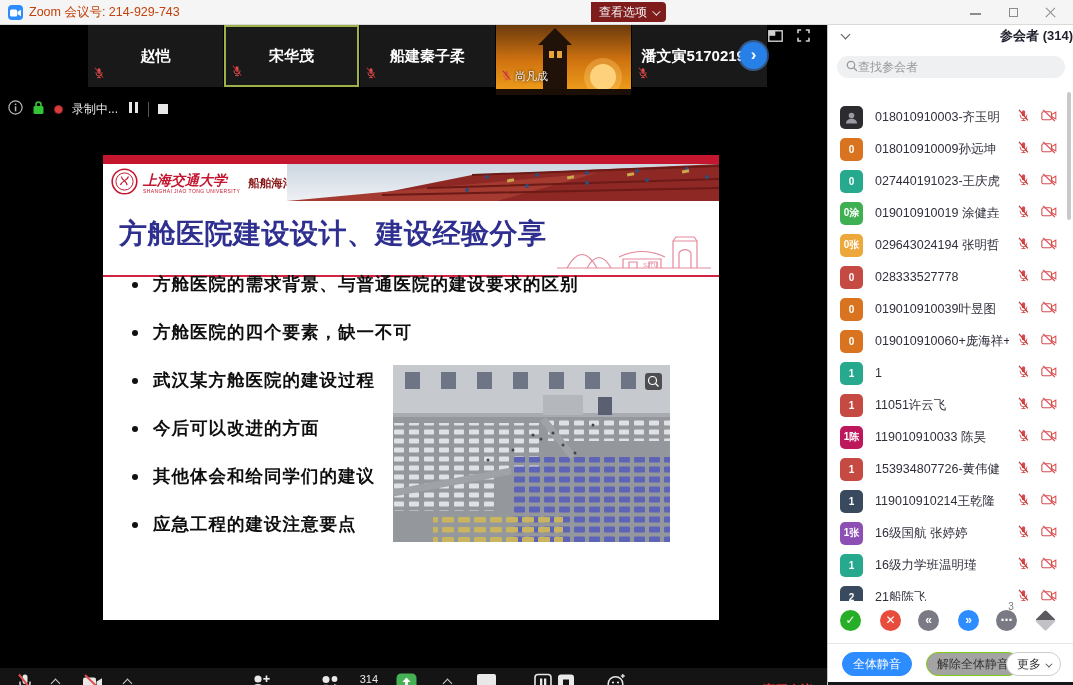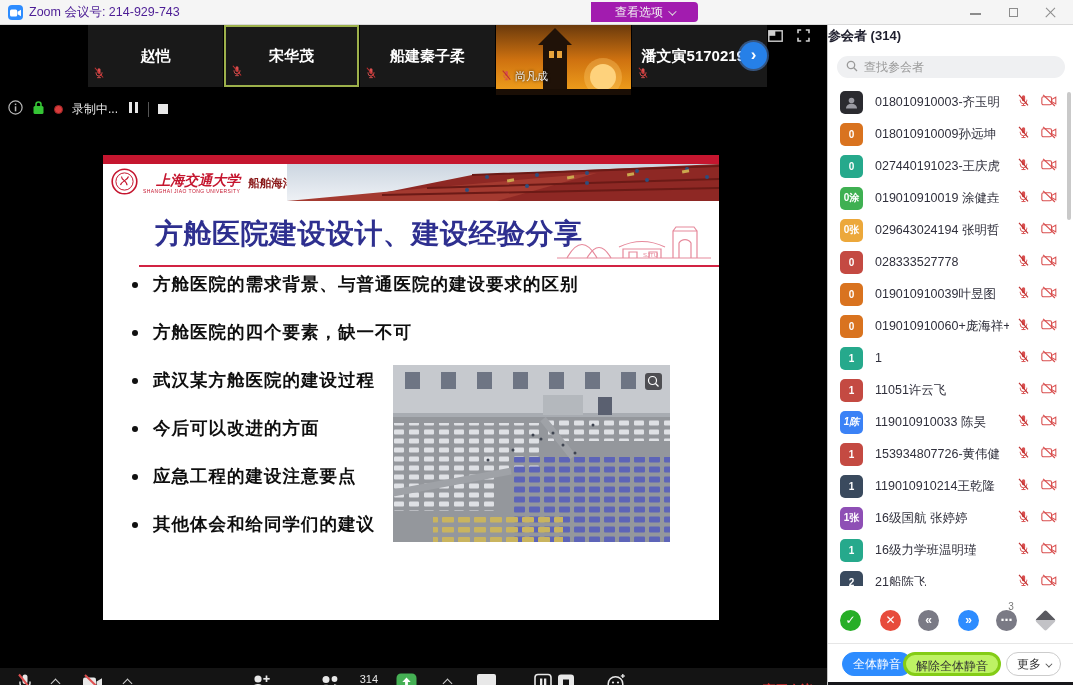--- a/index.html
+++ b/index.html
@@ -3,23 +3,23 @@
 <meta charset="utf-8">
 <style>
   * { box-sizing: border-box; margin: 0; padding: 0; }
   html,body { width:1073px; height:685px; }
   body { position:relative; background:#000; font-family:"Liberation Sans","DejaVu Sans",sans-serif; overflow:hidden; }
 
   
   .titlebar { position:absolute; left:0; top:0; width:1073px; height:25px; background:#f5f5f5; border-bottom:1px solid #d9d9d9; z-index:30; }
   .zoom-logo { position:absolute; left:8px; top:5px; width:15px; height:15px; border-radius:4px; background:#2d8cff; }
   .zoom-logo svg { position:absolute; left:2px; top:3.5px; }
-  .tb-title { position:absolute; left:29px; top:0; line-height:25px; font-size:12.5px; color:#4c1d95; }
+  .tb-title { position:absolute; left:29px; top:0; line-height:25px; font-size:12.5px; color:#c2410c; }
   .watch-banner { position:absolute; left:435px; top:2px; height:20px; width:156px; background:#3aa22e; color:#143d0c; font-size:12.5px; font-weight:bold; text-align:center; line-height:20px; border-radius:2px 0 0 2px; }
-  .view-options { position:absolute; left:591px; top:2px; height:20px; padding:0 24px; background:#a21caf; color:#f2f2f2; font-size:12px; line-height:20px; border-radius:0 4px 4px 0; }
+  .view-options { position:absolute; left:591px; top:2px; height:20px; padding:0 8px; background:#7f1d1d; color:#f2f2f2; font-size:12px; line-height:20px; border-radius:0 4px 4px 0; }
   .view-options .chev { display:inline-block; width:6px; height:6px; border-right:1.5px solid #ddd; border-bottom:1.5px solid #ddd; transform:rotate(45deg) translateY(-2px); margin-left:5px; }
   .win-ctrl { position:absolute; top:0; width:22px; height:25px; }
   .wc-min { left:965px; } .wc-max { left:1003px; } .wc-close { left:1040px; }
   .wc-min i { position:absolute; left:5px; top:13px; width:11px; height:1.5px; background:#8c8c8c; }
   .wc-max i { position:absolute; left:6px; top:8px; width:9px; height:9px; border:1.2px solid #8c8c8c; }
   .wc-close i, .wc-close b { position:absolute; left:4px; top:12px; width:13px; height:1.4px; background:#8c8c8c; }
   .wc-close i { transform:rotate(45deg);} .wc-close b { transform:rotate(-45deg);}
 
   
   .main { position:absolute; left:0; top:25px; width:827px; height:618px; background:#000; }
@@ -37,66 +37,66 @@
   .rec-dot { width:9px; height:9px; border-radius:50%; background:#d83c3c; border:1.5px solid #9c2626; }
   .rec-sep { width:1px; height:15px; background:#555; }
   .pause-bars i { display:inline-block; width:3px; height:11px; background:#e8e8e8; margin:0 1.5px; }
   .stop-sq { width:10px; height:10px; background:#e8e8e8; }
 
   
   .slide { position:absolute; left:103px; top:130px; width:616px; height:465px; background:#fff; }
   .slide-redbar { height:9px; background:#c5162f; }
   .slide-header { position:relative; height:37px; }
   .logo-wrap { position:absolute; left:8px; top:4px; display:flex; align-items:center; }
-  .logo-text { margin-left:5px;text-align:right; }
+  .logo-text { margin-left:5px; }
   .logo-cn { font-family:"DejaVu Serif","Liberation Serif",serif; font-style:italic; font-weight:bold; color:#c5162f; font-size:14px; line-height:15px; }
   .logo-en { color:#c5162f; font-size:5px; letter-spacing:.4px; }
   .dept { margin-left:8px; color:#8a1a1a; font-weight:bold; font-size:11.5px; align-self:center; }
   .roof-img { position:absolute; left:184px; top:0; }
-  .slide-titlerow { position:relative; height:66px;margin-left:36px; }
+  .slide-titlerow { position:relative; height:76px; }
   .slide-title { position:absolute; left:16px; top:14px; font-size:28px; font-weight:bold; color:#2e2f8f; letter-spacing:.5px; }
   .title-underline { position:absolute; left:0; right:0; bottom:0; height:2px; background:#d22343; }
   .sketch { position:absolute; right:6px; bottom:1px; }
   .bullets { position:absolute; left:26px; top:120px; list-style:none; }
   .bullets li { position:relative; padding-left:24px; margin-bottom:29px; font-size:17.5px; font-weight:bold; color:#0e0e0e; letter-spacing:1px; line-height:19px; }
   .bullets li::before { content:""; position:absolute; left:3px; top:7px; width:6px; height:6px; border-radius:50%; background:#111; }
   .slide-photo { position:absolute; left:290px; top:210px; width:277px; height:177px; }
 
   
   .toolbar { position:absolute; left:0; top:643px; width:827px; height:42px; background:#141414; }
   .tb-item { position:absolute; top:4px; text-align:center; color:#dcdcdc; font-size:11px; cursor:pointer; }
   .tb-item .ic { height:21px; display:flex; align-items:center; justify-content:center; }
   .tb-chev { position:absolute; top:12px; width:8px; height:8px; cursor:pointer; }
   .tb-chev i { display:block; width:7px; height:7px; border-left:1.6px solid #cfcfcf; border-top:1.6px solid #cfcfcf; transform:rotate(45deg); }
   .count-314 { position:absolute; right:-6px; top:1px; font-size:11px; color:#e8e8e8; }
   .leave-btn { position:absolute; left:763px; top:14px; color:#e03030; font-size:12.5px; font-weight:bold; cursor:pointer; }
 
   
   .panel { position:absolute; left:827px; top:0; width:246px; height:685px; background:#fff; border-left:1px solid #c4c4c4; }
-  .panel-head { position:absolute; left:0; top:27px; width:100%; text-align:left; font-size:13px; font-weight:bold; color:#1f1f2e; }
+  .panel-head { position:absolute; left:0; top:27px; width:100%; text-align:right; font-size:13px; font-weight:bold; color:#1f1f2e; }
   .panel-collapse { position:absolute; left:14px; top:31px; width:10px; height:10px; cursor:pointer; }
   .panel-collapse i { display:block; width:7px; height:7px; border-right:1.6px solid #555; border-bottom:1.6px solid #555; transform:rotate(45deg); }
   .search-box { position:absolute; left:9px; top:56px; width:228px; height:22px; background:#eff0f2; border-radius:11px; display:flex; align-items:center; padding:0 9px; }
-  .search-box input { border:none; outline:none; background:transparent; font-size:12px; color:#6d28d9; margin-left:6px; width:180px; }
+  .search-box input { border:none; outline:none; background:transparent; font-size:12px; color:#6d28d9; width:180px; }
   .search-box input::placeholder { color:#9a9a9a; }
-  .plist { position:absolute; left:0; top:86px; width:100%; height:500px; overflow:hidden; }
+  .plist { position:absolute; left:0; top:101px; width:100%; height:500px; overflow:hidden; }
   .prow { display:flex; align-items:center; height:32px; padding:0 16px 0 12px; cursor:pointer; }
   .avatar { width:23px; height:23px; border-radius:5px; flex:0 0 23px; display:flex; align-items:center; justify-content:center; color:#fff; font-size:10px; font-weight:bold; overflow:hidden; }
   .pname { margin-left:12px; font-size:12.5px; color:#30303c; white-space:nowrap; overflow:hidden; flex:1; }
   .picons { display:flex; gap:11px; margin-left:8px; }
   .pscroll { position:absolute; right:2px; top:92px; width:4px; height:128px; border-radius:2px; background:#c9c9c9; }
   .pactions { position:absolute; left:0; top:610px; width:100%; height:24px; }
   .pa-circle { position:absolute; top:0; width:21px; height:21px; border-radius:50%; color:#fff; text-align:center; line-height:21px; font-size:12px; font-weight:bold; cursor:pointer; }
   .pa-count { position:absolute; top:-14px; width:100%; text-align:center; color:#777; font-size:10px; font-weight:normal; }
   .pa-diamond { position:absolute; top:3px; width:15px; height:15px; transform:rotate(45deg); background:linear-gradient(135deg,#5a5a60 50%,#c2c2c6 50%); border-radius:2px; cursor:pointer; }
   .pdivider { position:absolute; left:0; top:643px; width:100%; height:1px; background:#e6e6e6; }
   .pbtns { position:absolute; left:0; top:652px; width:100%; height:26px; font-size:12px; }
   .pbtn { position:absolute; height:24px; line-height:22px; border-radius:12px; padding:0 10px; cursor:pointer; }
   .pbtn.blue { left:14px; background:#2d8cff; color:#fff; border:1px solid #2d8cff; }
-  .pbtn.ghost1 { left:75px; background:#bef264; color:#333; border:3px solid #84cc16; }
+  .pbtn.ghost1 { left:98px; background:#a3a3a3; color:#333; border:1px solid #84cc16; }
   .pbtn.ghost2 { left:178px; background:#fff; color:#333; border:1px solid #ccc;text-align:right; }
   .pbtn .chev { display:inline-block; width:5px; height:5px; border-right:1.4px solid #555; border-bottom:1.4px solid #555; transform:rotate(45deg) translateY(-2px); margin-left:4px; }
   .panel-bottom { position:absolute; left:0; bottom:0; width:100%; height:3px; background:#17171b; }
 </style>
 </head>
 <body>
 
 <div class="titlebar">
   <span class="zoom-logo">
     <svg width="11" height="8" viewBox="0 0 11 8">
@@ -282,22 +282,22 @@
           <text x="88" y="41" font-size="6" fill="#e6899b">SJTU</text>
         </svg>
       </span>
       <div class="title-underline"></div>
     </div>
     <ul class="bullets" id="bullet-list">
         <li>方舱医院的需求背景、与普通医院的建设要求的区别</li>
         <li>方舱医院的四个要素，缺一不可</li>
         <li>武汉某方舱医院的建设过程</li>
         <li>今后可以改进的方面</li>
+        <li>其他体会和给同学们的建议</li>
         <li>应急工程的建设注意要点</li>
-        <li>其他体会和给同学们的建议</li>
       </ul>
     <span class="slide-photo">
       <svg width="277" height="177" viewBox="0 0 277 177">
         <defs>
           <pattern id="pw" width="15" height="9" patternUnits="userSpaceOnUse">
               <rect x="1" y="1.5" width="10" height="5" rx="1" fill="#dfe1e5"></rect>
             </pattern>
           <pattern id="pb" width="15" height="10" patternUnits="userSpaceOnUse">
               <rect x="1" y="1.5" width="11" height="6" rx="1" fill="#5d64b8"></rect>
             </pattern>
@@ -637,21 +637,21 @@
               <line x1="2.5" y1="1" x2="13.5" y2="14" stroke="#c03030" stroke-width="1.5"></line>
             </svg></span>
       <span><svg width="16" height="13" viewBox="0 0 19 15">
               <rect x="1" y="3" width="11.5" height="9.5" rx="1.8" fill="none" stroke="#d94f4f" stroke-width="1.3"></rect>
               <path d="M12.8 6.2l4.8-2.6v8l-4.8-2.6z" fill="none" stroke="#d94f4f" stroke-width="1.2"></path>
               <line x1="2.5" y1="0.8" x2="16.5" y2="14" stroke="#d94f4f" stroke-width="1.4"></line>
             </svg></span>
     </span>
       </div>
       <div class="prow">
-        <span class="avatar" style="background:#3b82f6;font-style:italic;">1陈</span>
+        <span class="avatar" style="background:#be185d;">1陈</span>
     <span class="pname">119010910033 陈昊</span>
     <span class="picons">
       <span><svg width="13" height="13" viewBox="0 0 16 16">
               <rect x="6" y="1.5" width="4" height="7.5" rx="2" fill="#d94f4f"></rect>
               <path d="M4 7v1a4 4 0 0 0 8 0V7" stroke="#d94f4f" stroke-width="1.2" fill="none"></path>
               <line x1="8" y1="12" x2="8" y2="14" stroke="#d94f4f" stroke-width="1.2"></line>
               <line x1="5.5" y1="14.2" x2="10.5" y2="14.2" stroke="#d94f4f" stroke-width="1.2"></line>
               <line x1="2.5" y1="1" x2="13.5" y2="14" stroke="#c03030" stroke-width="1.5"></line>
             </svg></span>
       <span><svg width="16" height="13" viewBox="0 0 19 15">

